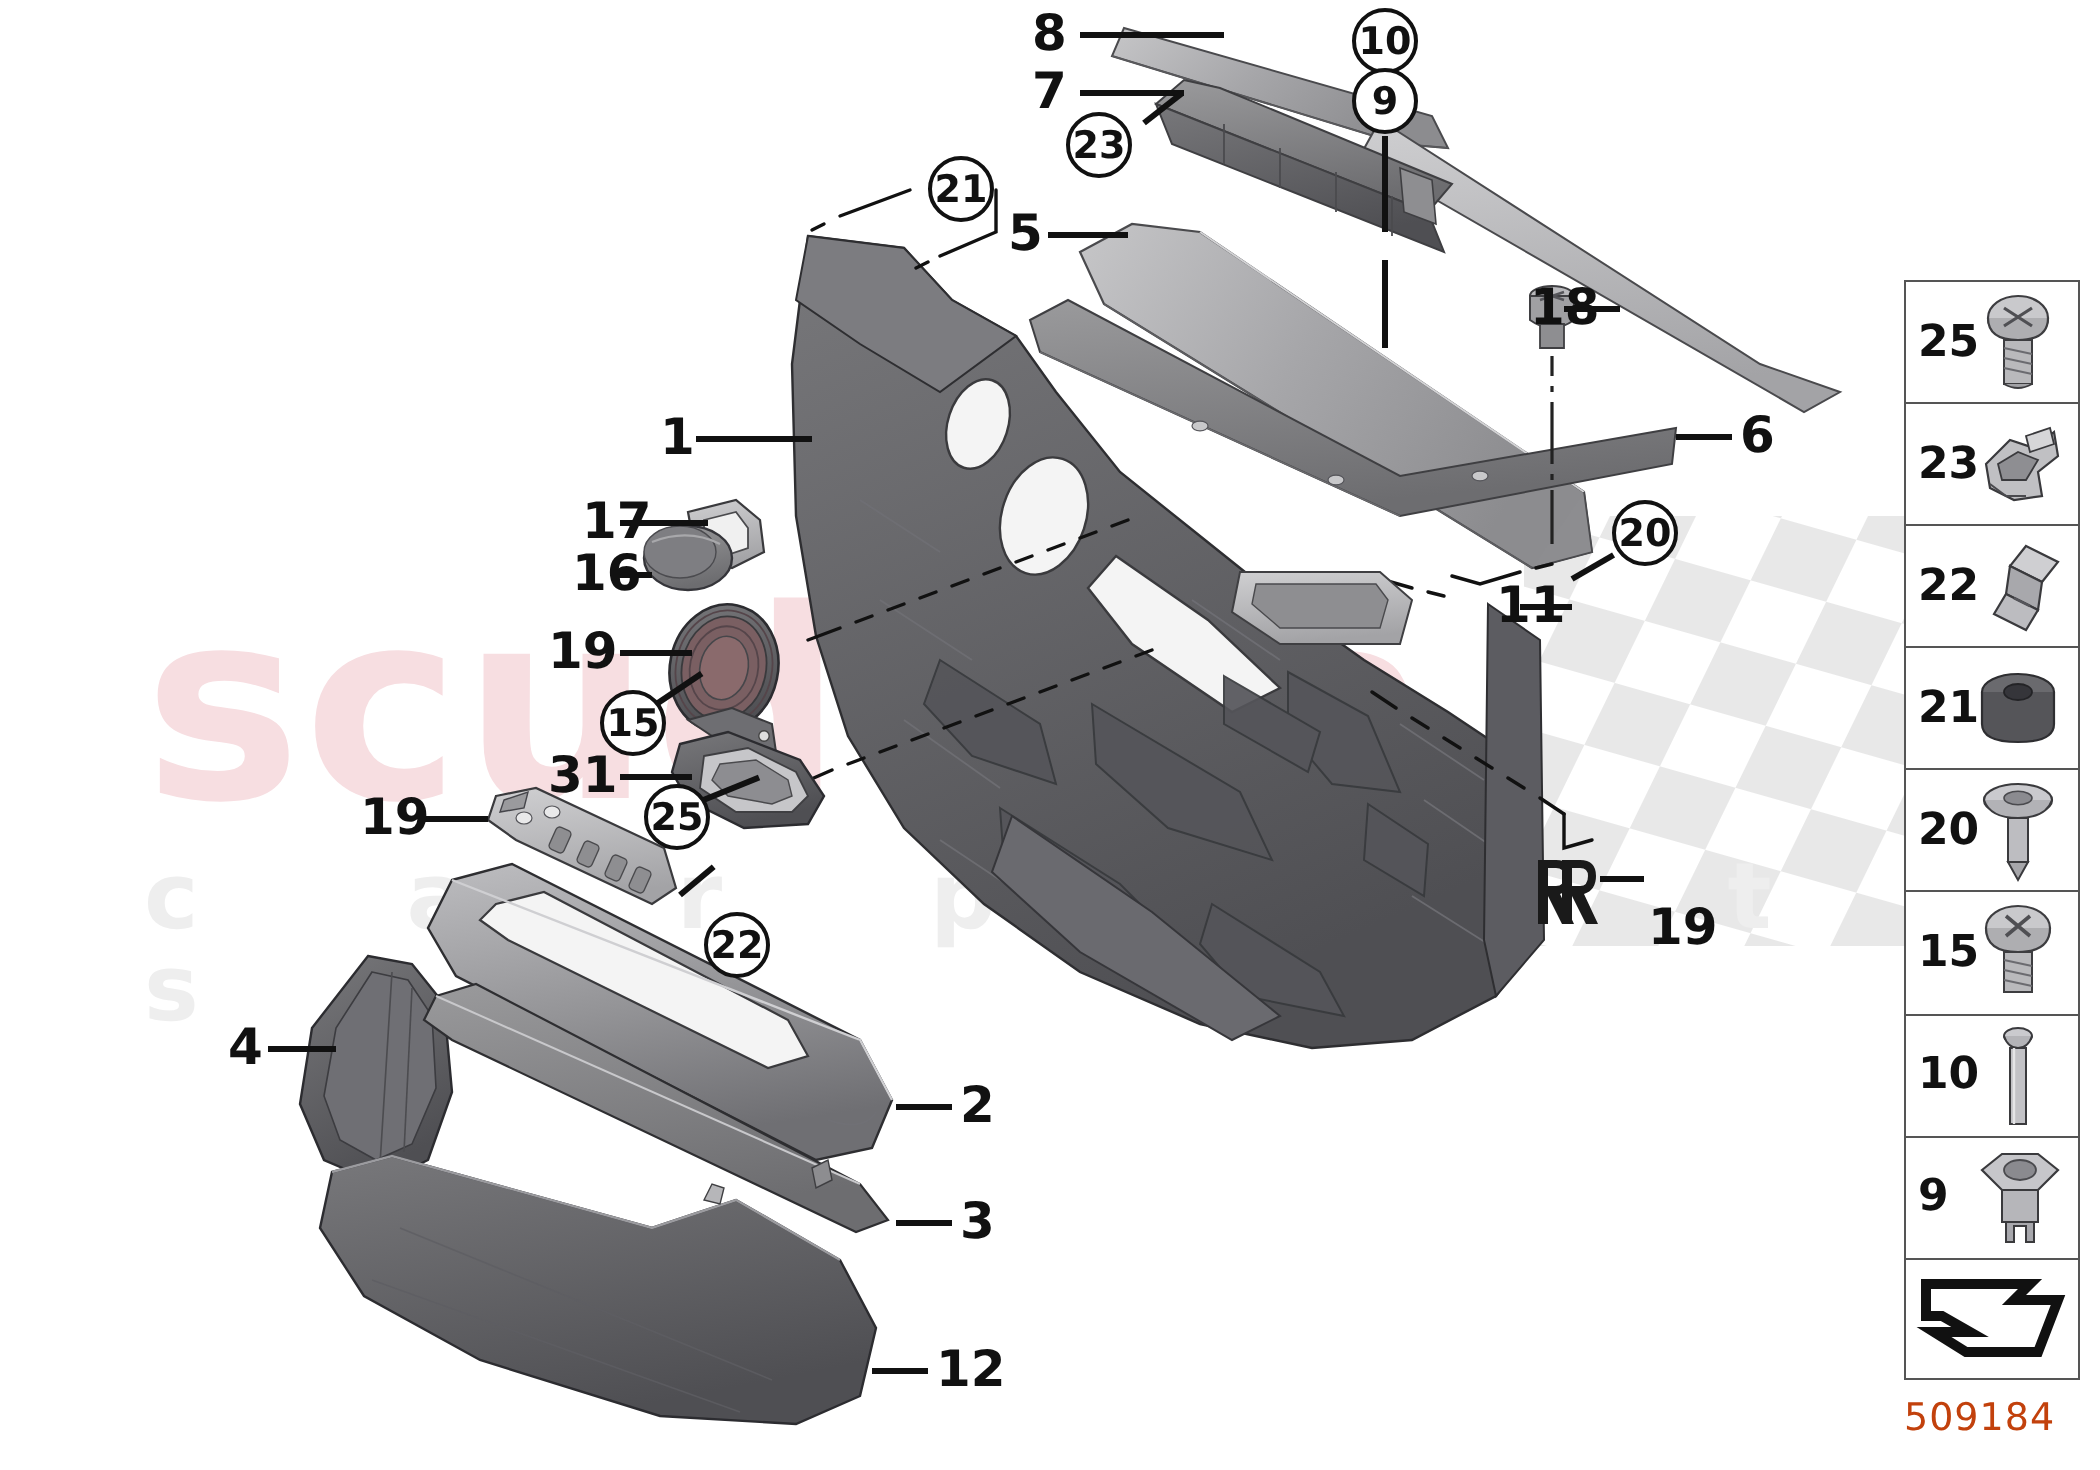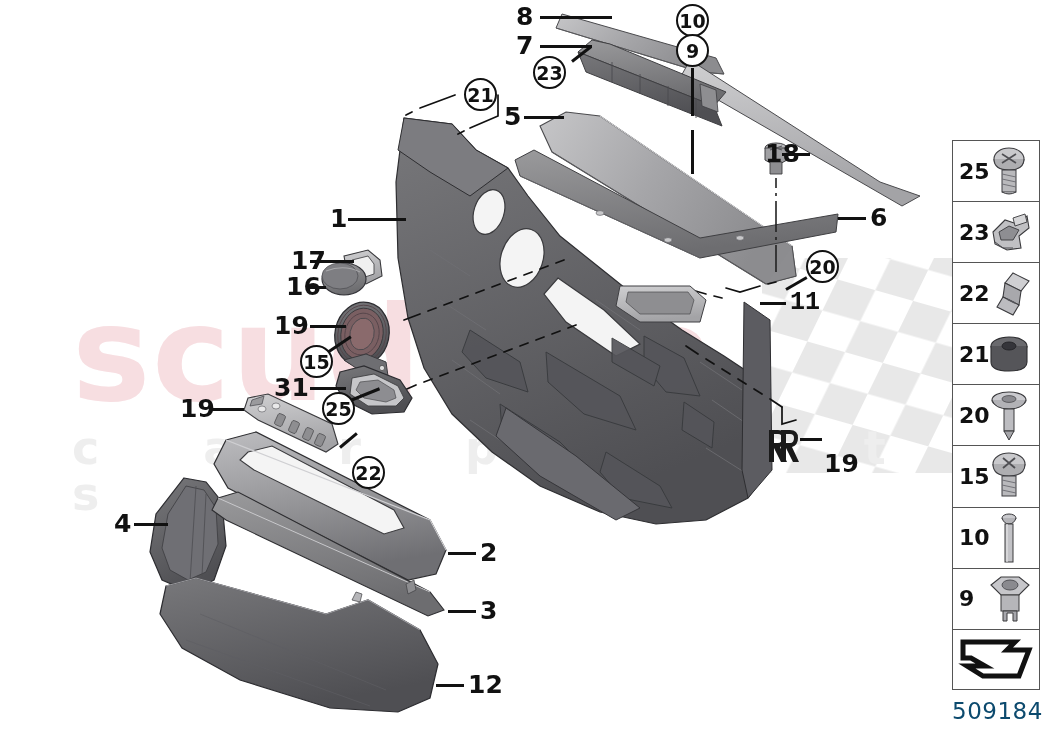--- a/index.html
+++ b/index.html
@@ -35,21 +35,21 @@
   
   #sidebar{position:absolute;left:952px;top:140px;width:88px;height:550px;
            border:1.6px solid #555;box-sizing:border-box;background:#fff;}
   .hw-cell{position:relative;height:61.1px;border-bottom:1.6px solid #555;
            box-sizing:border-box;display:flex;align-items:center;}
   .hw-cell:last-child{border-bottom:none;}
   .hw-num{font-weight:700;font-size:22px;color:#111;
           font-family:"DejaVu Sans",sans-serif;margin-left:6px;width:30px;}
   .hw-img{position:absolute;right:4px;top:0;height:61px;width:52px;}
   .diagram-no{position:absolute;left:952px;top:698px;width:88px;
-              text-align:left;font-size:23px;color:#0c4a6e;
+              text-align:left;font-size:19px;color:#c2410c;
               font-family:"DejaVu Sans",sans-serif;letter-spacing:.5px;}
 </style>
 </head>
 <body>
 
 <div id="stage">
 
   <div class="wm-flag">
     <svg width="230" height="215" viewBox="0 0 230 215">
       <defs>
@@ -332,21 +332,21 @@
   <div class="circ" style="left:676px;top:4px;">10</div>
   <div class="circ" style="left:676px;top:34px;">9</div>
   <div class="circ" style="left:464px;top:78px;">21</div>
   <div class="lbl" style="left:504px;top:104px;">5</div>
   <div class="lbl" style="left:765px;top:141px;">18</div>
   <div class="lbl" style="left:870px;top:205px;">6</div>
   <div class="lbl" style="left:330px;top:206px;">1</div>
   <div class="lbl" style="left:274px;top:248px;margin-left:17px;">17</div>
   <div class="lbl" style="left:274px;top:274px;margin-left:12px;">16</div>
   <div class="circ" style="left:806px;top:250px;">20</div>
-  <div class="lbl" style="left:790px;top:290px;font-family:Liberation Mono, monospace;">11</div>
+  <div class="lbl" style="left:748px;top:290px;">11</div>
   <div class="lbl" style="left:274px;top:313px;">19</div>
   <div class="circ" style="left:300px;top:345px;">15</div>
   <div class="lbl" style="left:274px;top:375px;">31</div>
   <div class="circ" style="left:322px;top:392px;">25</div>
   <div class="lbl" style="left:180px;top:396px;">19</div>
   <div class="lbl" style="left:824px;top:426px;margin-top:25px;">19</div>
   <div class="circ" style="left:352px;top:456px;">22</div>
   <div class="lbl" style="left:114px;top:511px;">4</div>
   <div class="lbl" style="left:480px;top:540px;">2</div>
   <div class="lbl" style="left:480px;top:598px;">3</div>

